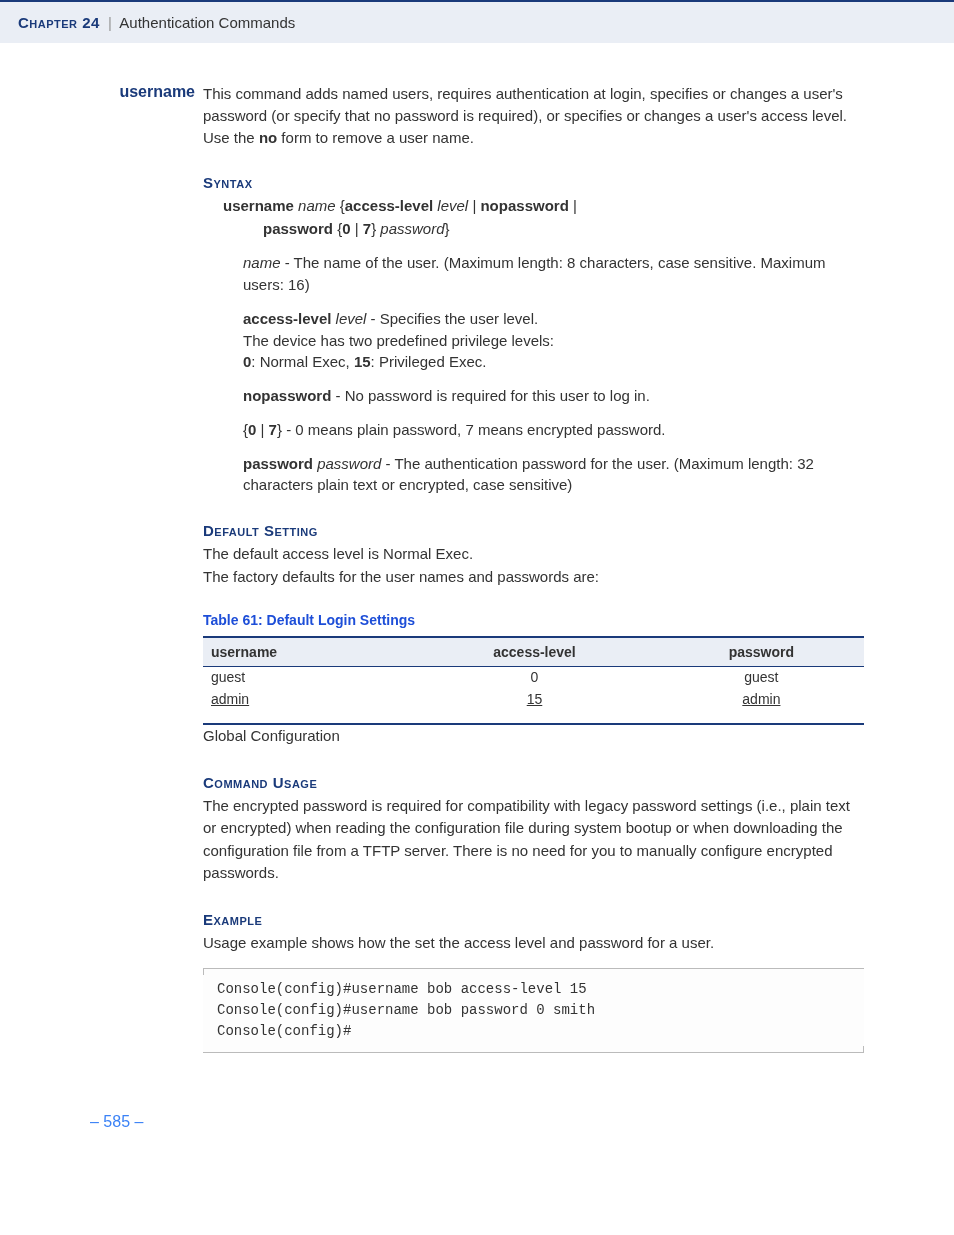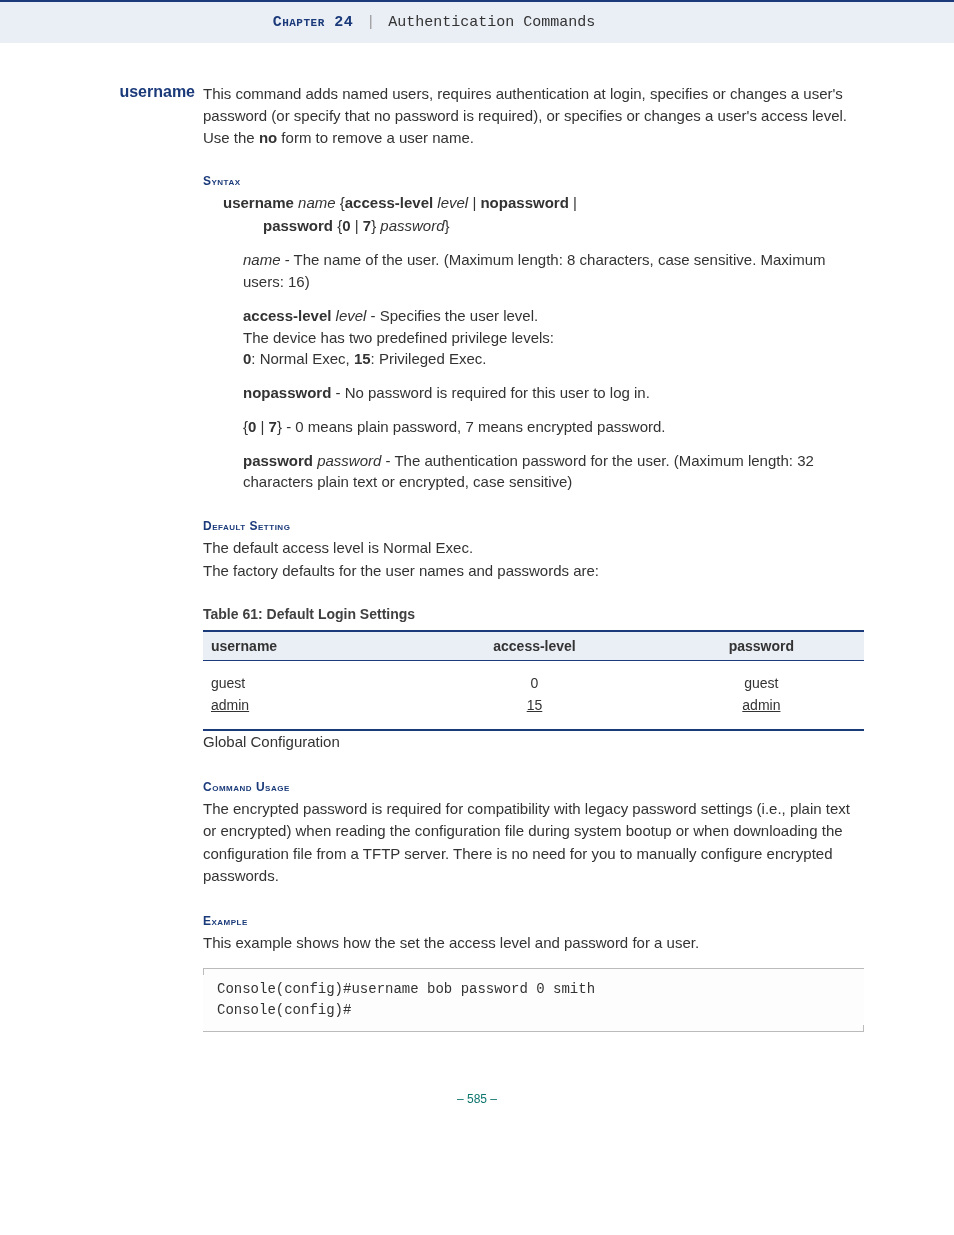--- a/index.html
+++ b/index.html
@@ -7,25 +7,24 @@
     padding: 0;
     font-family: Verdana, Geneva, sans-serif;
     font-size: 15px;
     color: #333;
     background: #fff;
     width: 954px;
   }
   .header-band {
     border-top: 2px solid #1a3a7a;
     background: #eaeef5;
-    padding: 10px 90px 10px 4px;
-    text-align: center;
+    padding: 10px 90px 10px 18px;
+    text-align: left;
     font-size: 15px;
     line-height: 1.4;
-    font-family: Liberation Mono, monospace;
   }
   .header-band .chapter-label {
     color: #1a3a7a;
     font-weight: bold;
     font-variant: small-caps;
     letter-spacing: 0.5px;
   }
   .header-band .chapter-title {
     color: #333;
   }
@@ -56,41 +55,41 @@
     flex: 1;
     line-height: 1.45;
   }
   .section-heading {
     color: #1a3a7a;
     font-weight: bold;
     font-variant: small-caps;
     letter-spacing: 0.5px;
     margin-top: 26px;
     margin-bottom: 4px;
-    font-size: 12px;
+    font-size: 15px;
   }
   .indent-block {
     margin-left: 113px;
   }
   .syntax-line {
     margin-left: 20px;
     line-height: 1.5;
   }
   .syntax-line-2 {
     margin-left: 40px;
   }
   .param-block {
     margin-left: 40px;
     margin-top: 12px;
     line-height: 1.45;
   }
   .italic { font-style: italic; }
   .bold { font-weight: bold; }
   .table-caption {
-    color: #404040;
+    color: #1d4ed8;
     font-weight: bold;
     font-size: 14px;
     margin-top: 24px;
     margin-bottom: 8px;
   }
   table.login-table {
     width: 100%;
     border-collapse: collapse;
     font-size: 14px;
   }
@@ -107,21 +106,21 @@
   table.login-table td {
     padding: 3px 8px;
     text-align: left;
   }
   table.login-table tbody tr:last-child td {
     border-bottom: 2px solid #1a3a7a;
     padding-bottom: 16px;
     text-decoration: underline;
   }
   table.login-table tbody tr:first-child td {
-    padding-top: 14px;
+    padding-top: 2px;
   }
   .th-center, .td-center { text-align: center !important; }
   .plain-text {
     line-height: 1.5;
   }
   .example-box {
     border-top: 1px solid #bbb;
     border-bottom: 1px solid #bbb;
     background: #fdfdfd;
     padding: 10px 14px;
@@ -139,24 +138,23 @@
     border-left: 1px solid #bbb;
   }
   .example-box::after {
     content: "";
     position: absolute;
     right: 0; bottom: 0;
     width: 6px; height: 6px;
     border-right: 1px solid #bbb;
   }
   .page-number {
-    text-align: center;
     margin-top: 60px;
-    font-size: 12px;
-    color: #0f766e;
+    font-size: 16px;
+    color: #3b82f6;
   }
 </style>
 </head>
 <body>
 
 <div class="header-band">
   <div>
     <span class="chapter-label">Chapter 24</span>
     <span class="bar">|</span>
     <span class="chapter-title">Authentication Commands</span>
@@ -234,23 +232,24 @@
         </tr>
       </tbody>
     </table>
 
     <div class="plain-text">Global Configuration</div>
 
     <div class="section-heading">Command Usage</div>
     <div class="plain-text">The encrypted password is required for compatibility with legacy password settings (i.e., plain text or encrypted) when reading the configuration file during system bootup or when downloading the configuration file from a TFTP server. There is no need for you to manually configure encrypted passwords.</div>
 
     <div class="section-heading">Example</div>
-    <div class="plain-text">This example shows how the set the access level and password for a user.</div>
+    <div class="plain-text">Usage example shows how the set the access level and password for a user.</div>
 
     <div class="example-box">
+      <div>Console(config)#username bob access-level 15</div>
       <div>Console(config)#username bob password 0 smith</div>
       <div>Console(config)#</div>
     </div>
 
   </div>
 
   <div class="page-number">– 585 –</div>
 </div>
 
 </body></html>

